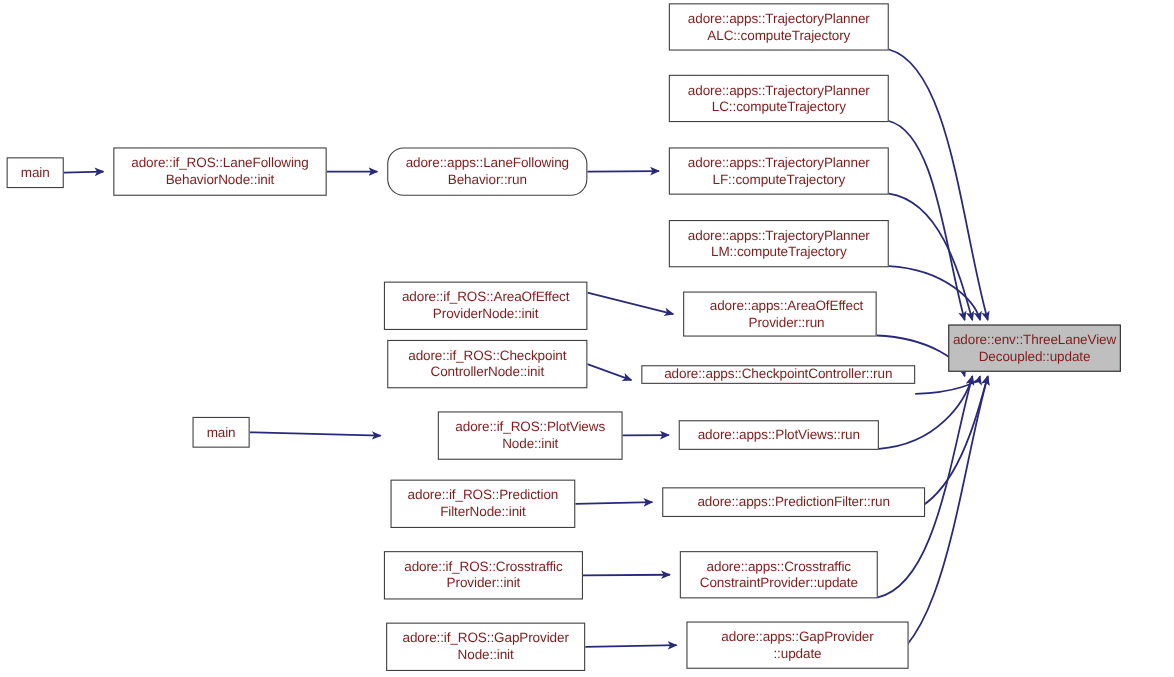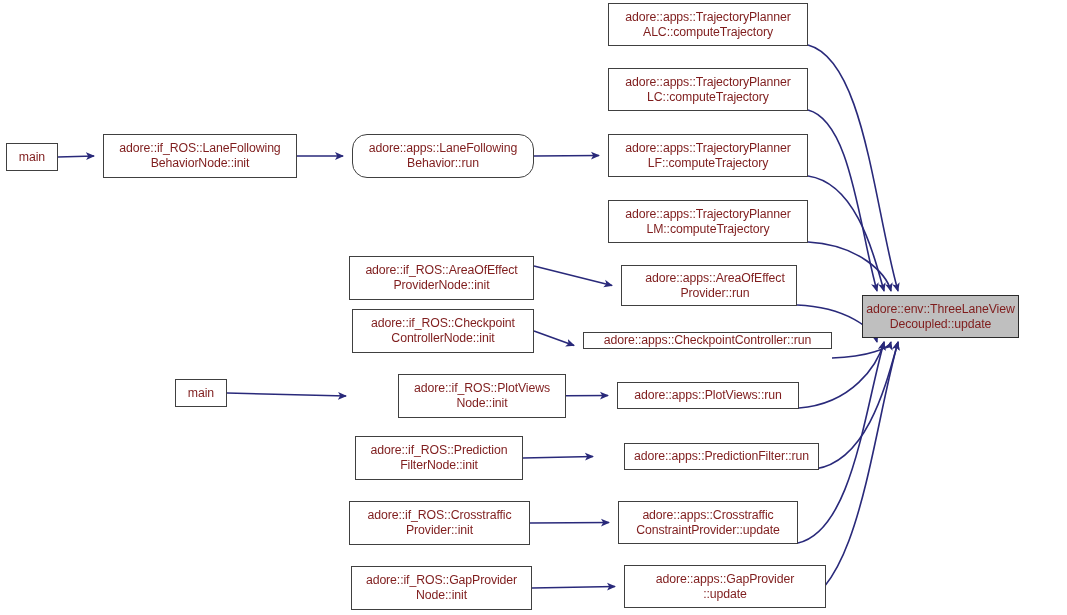--- a/index.html
+++ b/index.html
@@ -107,21 +107,21 @@
 Provider::run</span></div>
       <div class="node" style="left: 352px; top: 309px; width: 182px; height: 44px;"><span class="label">adore::if_ROS::Checkpoint
 ControllerNode::init</span></div>
       <div class="node" style="left: 583px; top: 332px; width: 249px; height: 17px;"><span class="label">adore::apps::CheckpointController::run</span></div>
       <div class="node" style="left: 175px; top: 379px; width: 52px; height: 28px;"><span class="label">main</span></div>
       <div class="node" style="left: 355px; top: 374px; width: 168px; height: 44px; margin-left: 43px;"><span class="label">adore::if_ROS::PlotViews
 Node::init</span></div>
       <div class="node" style="left: 617px; top: 382px; width: 182px; height: 27px;"><span class="label">adore::apps::PlotViews::run</span></div>
       <div class="node" style="left: 355px; top: 436px; width: 168px; height: 44px;"><span class="label">adore::if_ROS::Prediction
 FilterNode::init</span></div>
-      <div class="node" style="left: 624px; top: 443px; width: 195px; height: 27px; justify-content: center;"><span class="label">adore::apps::PredictionFilter::run</span></div>
+      <div class="node" style="left: 602px; top: 443px; width: 239px; height: 27px; justify-content: center;"><span class="label">adore::apps::PredictionFilter::run</span></div>
       <div class="node" style="left: 349px; top: 501px; width: 181px; height: 44px;"><span class="label">adore::if_ROS::Crosstraffic
 Provider::init</span></div>
       <div class="node" style="left: 618px; top: 501px; width: 180px; height: 43px;"><span class="label">adore::apps::Crosstraffic
 ConstraintProvider::update</span></div>
       <div class="node" style="left: 351px; top: 566px; width: 181px; height: 44px;"><span class="label">adore::if_ROS::GapProvider
 Node::init</span></div>
       <div class="node" style="left: 624px; top: 565px; width: 202px; height: 43px;"><span class="label">adore::apps::GapProvider
 ::update</span></div>
       <div class="node highlight" style="left: 862px; top: 295px; width: 157px; height: 43px; justify-content: center;"><span class="label">adore::env::ThreeLaneView
 Decoupled::update</span></div>

